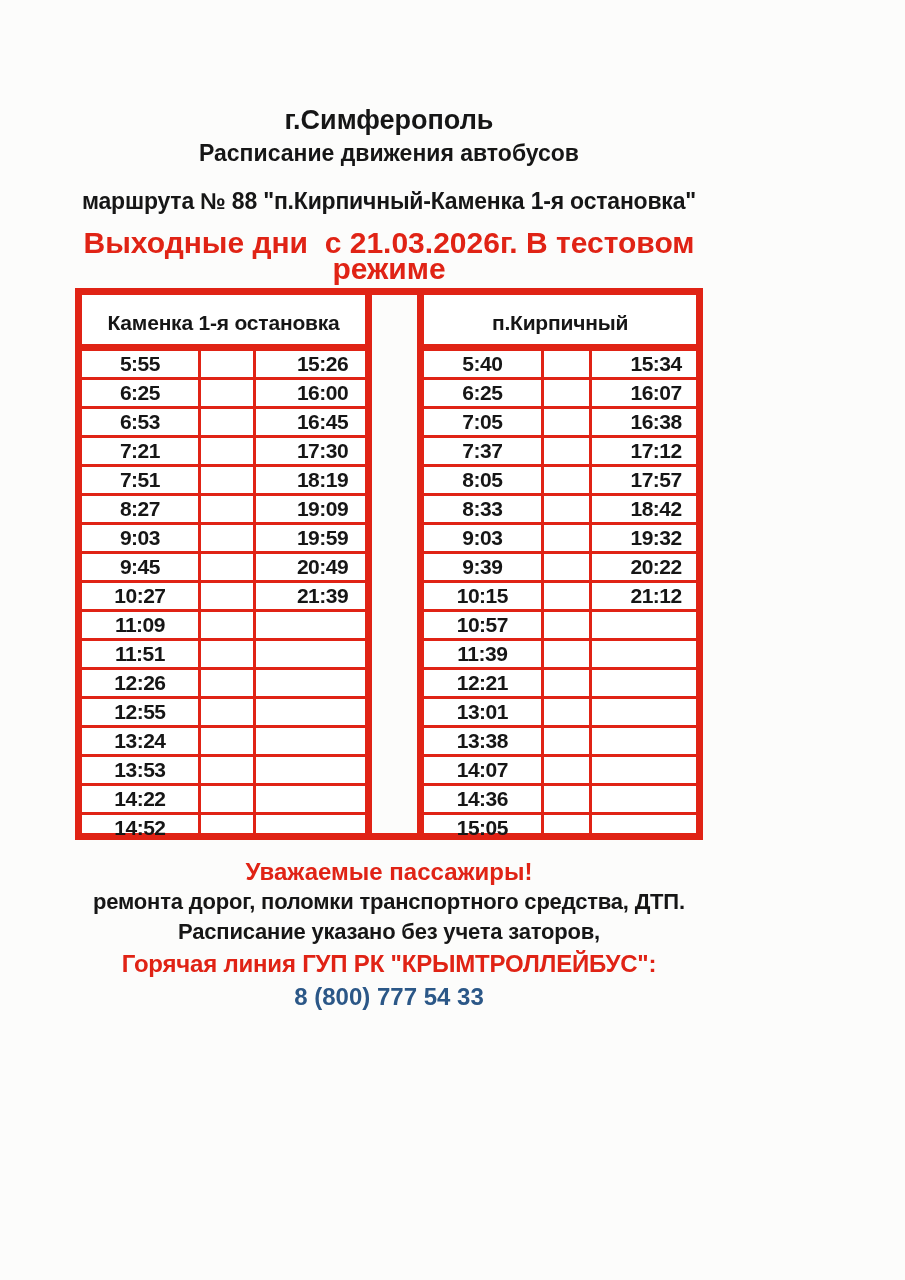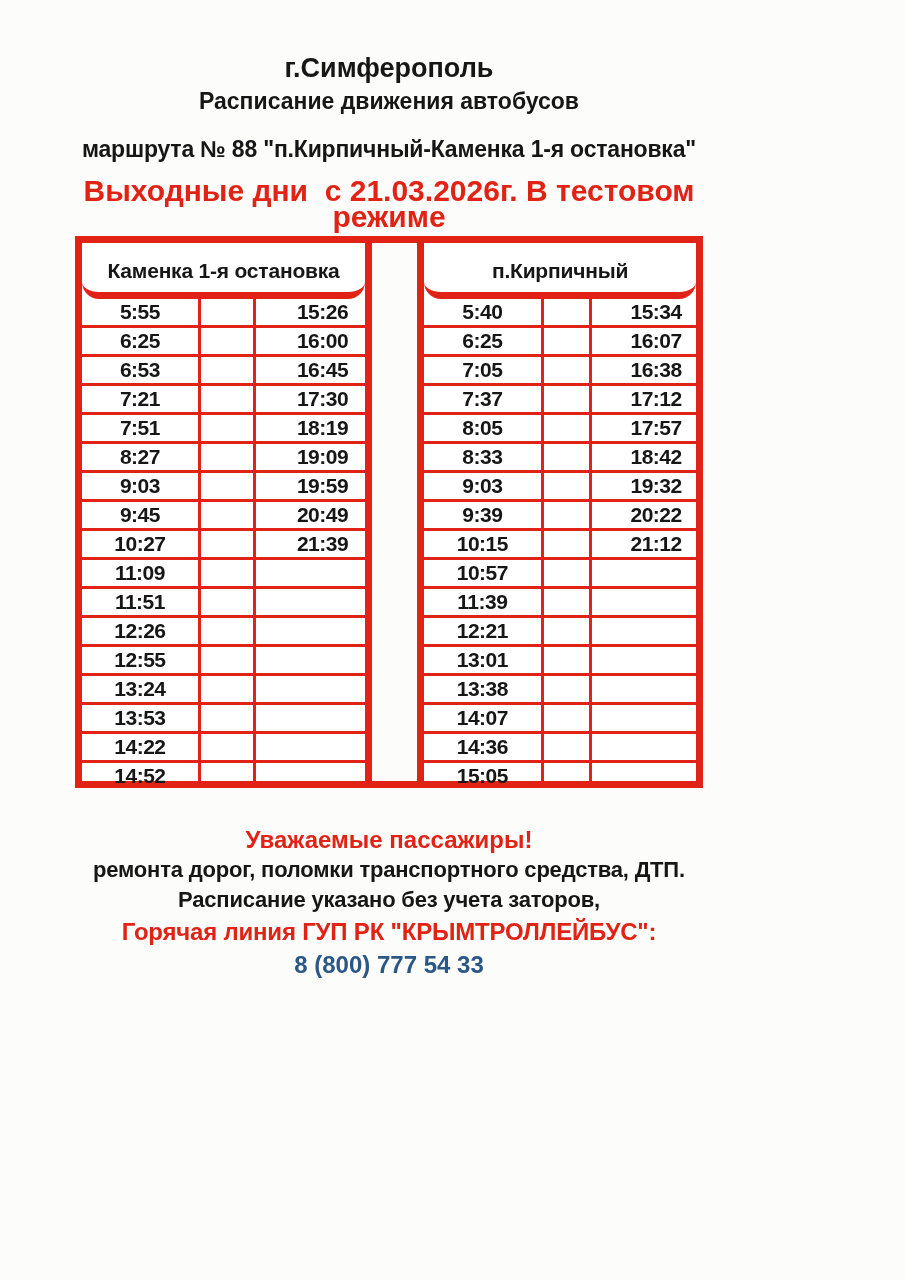--- a/index.html
+++ b/index.html
@@ -10,45 +10,45 @@
   }
   *{box-sizing:border-box;}
   html,body{margin:0;padding:0;background:#ffffff;}
   .page{
     width:905px;height:1280px;background:var(--paper);
     position:relative;overflow:hidden;
     font-family:"Liberation Sans",sans-serif;color:var(--ink);
   }
   .content{position:absolute;left:75px;top:0;width:628px;text-align:center;}
 
-  .city{padding-top:52px;font-size:27px;font-weight:700;line-height:33px;}
+  .city{padding-top:104px;font-size:27px;font-weight:700;line-height:33px;}
   .subtitle{font-size:23px;font-weight:700;line-height:29px;margin-top:2px;}
   .route{font-size:23px;font-weight:700;line-height:28px;margin-top:19px;letter-spacing:-0.2px;}
   .validity{font-size:30px;font-weight:700;line-height:26px;margin-top:15px;color:var(--red);}
 
   .tables-row{display:flex;margin-top:6px;align-items:stretch;}
   .timetable{background:#fff;border:7px solid var(--red);}
   .timetable.left{width:297px;}
   .timetable.right{width:286px;}
   .mid-strip{width:45px;background:var(--paper);
     border-top:7px solid var(--red);border-bottom:7px solid var(--red);}
 
   .t-header{height:56px;line-height:56px;border-bottom:7px solid var(--red);
-    font-size:21px;font-weight:700;letter-spacing:-0.2px;border-radius:17px;}
+    font-size:21px;font-weight:700;letter-spacing:-0.2px;}
   .t-body{display:block;}
   .t-row{display:flex;height:29px;border-bottom:3px solid var(--red);gap:24px;}
   .t-row:last-child{border-bottom:0;height:18px;}
   .cell{font-size:21px;font-weight:700;line-height:26px;letter-spacing:-0.5px;}
   .c1{width:42%;border-right:3px solid var(--red);}
   .cmid{width:11%;border-right:3px solid var(--red);}
   .c2{flex:1;}
   .right .c1{width:44%;}
   .right .cmid{width:9%;}
 
-  .footer{margin-top:36px;}
+  .footer{margin-top:16px;}
   .notice-title{font-size:24px;font-weight:700;line-height:31px;color:var(--red);}
   .notice-line{font-size:22px;font-weight:700;line-height:30px;letter-spacing:-0.2px;}
   .hotline{font-size:24px;font-weight:700;line-height:33px;color:var(--red);letter-spacing:-0.2px;}
   .phone{font-size:24px;font-weight:700;line-height:33px;color:var(--blue);}
 </style>
 </head>
 <body>
 
 <div class="page">
   <div class="content">

